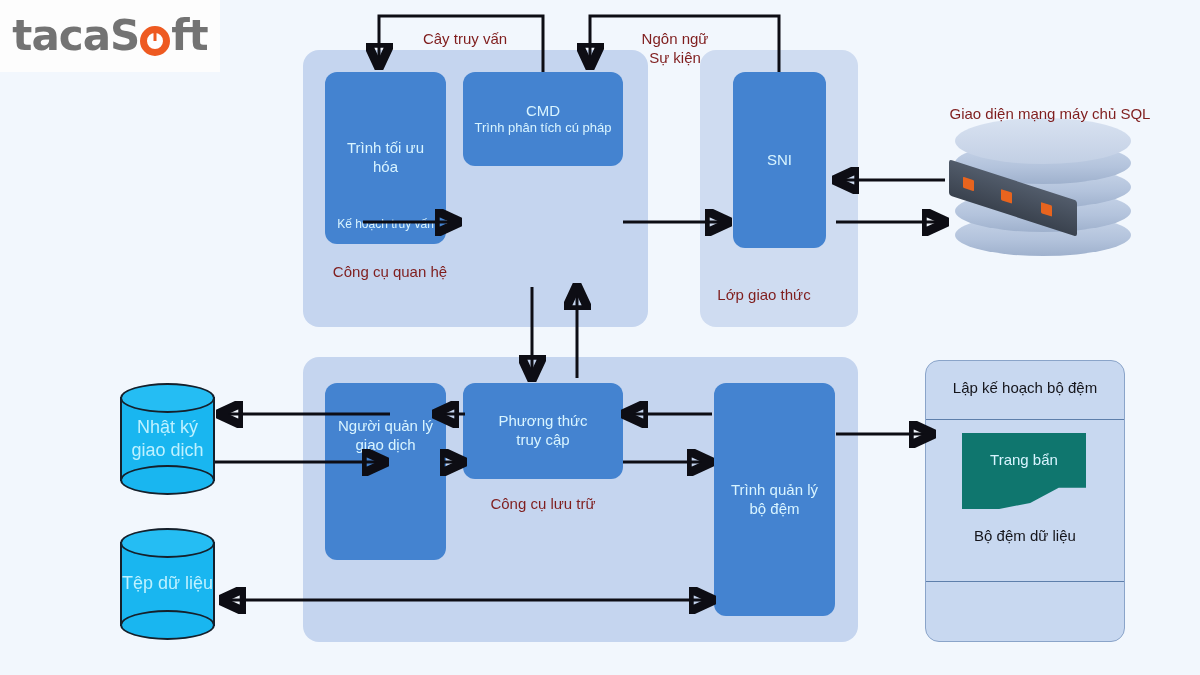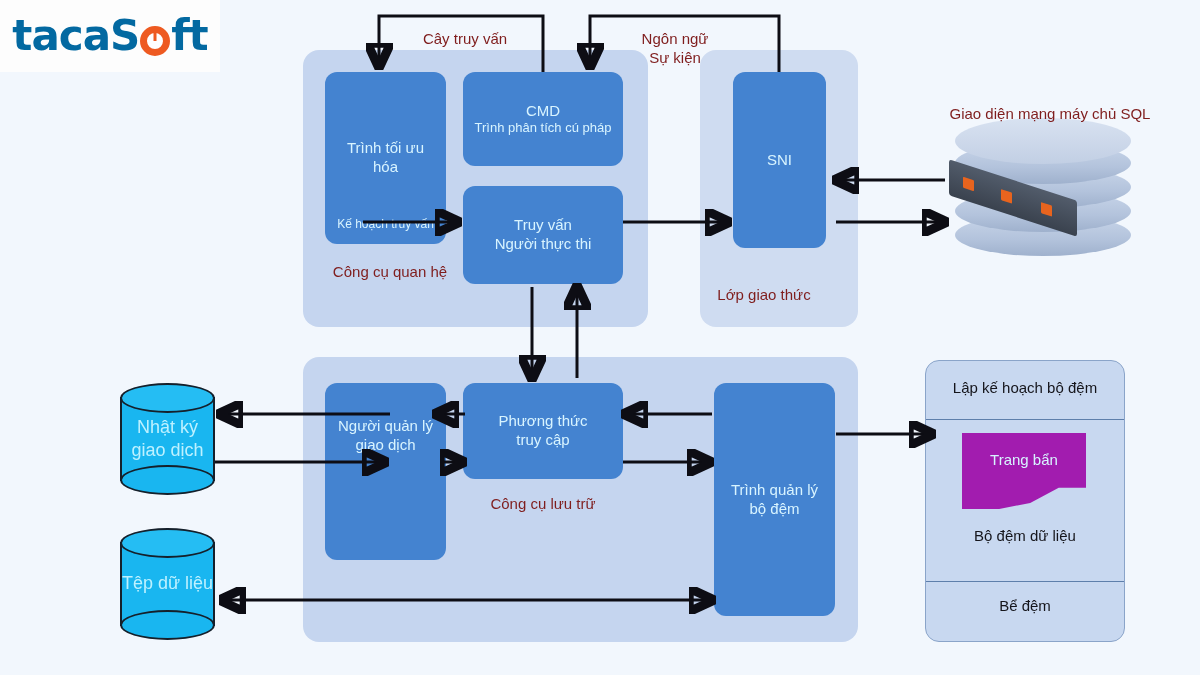--- a/index.html
+++ b/index.html
@@ -14,21 +14,21 @@
 
   
   #logo{
     position:absolute;left:0;top:0;width:220px;height:72px;
     background:#fdfdfd;
     display:flex;align-items:center;justify-content:center;
     z-index:30;
   }
   #logo .lg{
     font-family:"DejaVu Sans", sans-serif;
-    font-size:42px;font-weight:bold;color:#0369a1;
+    font-size:42px;font-weight:bold;color:#737373;
     letter-spacing:-1px;line-height:1;
     display:flex;align-items:center;
   }
   #logo .ring{
     display:inline-block;width:30px;height:30px;border-radius:50%;
     border:7px solid #ee5a21;background:#fff;
     box-sizing:border-box;margin:0 1px;position:relative;top:5px;
   }
   #logo .ring:before{
     content:"";position:absolute;left:50%;top:-3px;width:3px;height:11px;
@@ -82,21 +82,21 @@
   }
 
   
   #bufpool{
     position:absolute;border-radius:14px;
     background:#c8d8f0;border:1px solid #8aa4c9;box-sizing:border-box;z-index:6;
   }
   #bufpool .div{position:absolute;left:0;right:0;height:1px;background:#5e7fab;}
   #bufpool .ttl{position:absolute;left:0;right:0;text-align:center;color:#15151b;font-size:15px;}
   #dirty{
-    position:absolute;background:#a21caf;color:#d8f4ff;font-size:15px;
+    position:absolute;background:#0f766e;color:#d8f4ff;font-size:15px;
     display:flex;align-items:flex-start;justify-content:center;padding-top:18px;
     box-sizing:border-box;z-index:2;
   }
 
   
   #sqlsrv{position:absolute;z-index:6;}
   .disk{
     position:absolute;left:0;width:176px;height:42px;border-radius:50%;
     background:linear-gradient(180deg,#c9d6ea 0%,#b3c3dc 60%,#9fb1cd 100%);
   }
@@ -137,24 +137,20 @@
     <div>Trình tối ưu</div>
     <div>hóa</div>
     <div class="small" style="position:absolute;left:0;right:0;bottom:12px;text-align:center;font-size:12px;">Kế hoạch truy vấn</div>
   </div>
 
   <div class="node" style="left:463px;top:72px;width:160px;height:94px;flex-direction:column;">
     <div>CMD</div>
     <div style="font-size:13px;">Trình phân tích cú pháp</div>
   </div>
 
-  <div class="node" style="left:463px;top:186px;width:160px;height:98px;flex-direction:column;">
-    <div>Truy vấn</div>
-    <div>Người thực thi</div>
-  </div>
 
   <div class="cap" style="left:310px;top:263px;width:160px;">Công cụ quan hệ</div>
 
   <div class="node" style="left:733px;top:72px;width:93px;height:176px;">
     <span>SNI</span>
   </div>
   <div class="cap" style="left:700px;top:286px;width:128px;">Lớp giao thức</div>
 
   <div class="cap" style="left:390px;top:30px;width:150px;">Cây truy vấn</div>
   <div class="cap" style="left:610px;top:30px;width:130px;">
@@ -211,21 +207,20 @@
     <div class="lbl">
       <div>Tệp dữ liệu</div>
     </div>
   </div>
 
   <div id="bufpool" style="left:925px;top:360px;width:200px;height:282px;">
     <div class="ttl" style="top:18px;">Lập kế hoạch bộ đệm</div>
     <div class="div" style="top:58px;"></div>
     <div class="ttl" style="top:166px;">Bộ đệm dữ liệu</div>
     <div class="div" style="top:220px;"></div>
-    <div class="ttl" style="top:236px;">Bể đệm</div>
     <div id="dirty" style="left:36px;top:72px;width:124px;height:76px;
                 clip-path:polygon(0 0,100% 0,100% 72%,78% 72%,55% 92%,30% 100%,0 100%);">
       <span>Trang bẩn</span>
     </div>
   </div>
 
   <svg id="wires">
     <defs>
       <marker id="ah" markerWidth="9" markerHeight="9" refX="7.6" refY="4.5" orient="auto" markerUnits="strokeWidth">
         <path d="M0,0.6 L8.4,4.5 L0,8.4 z" fill="#0d0d14" stroke="none"></path>

